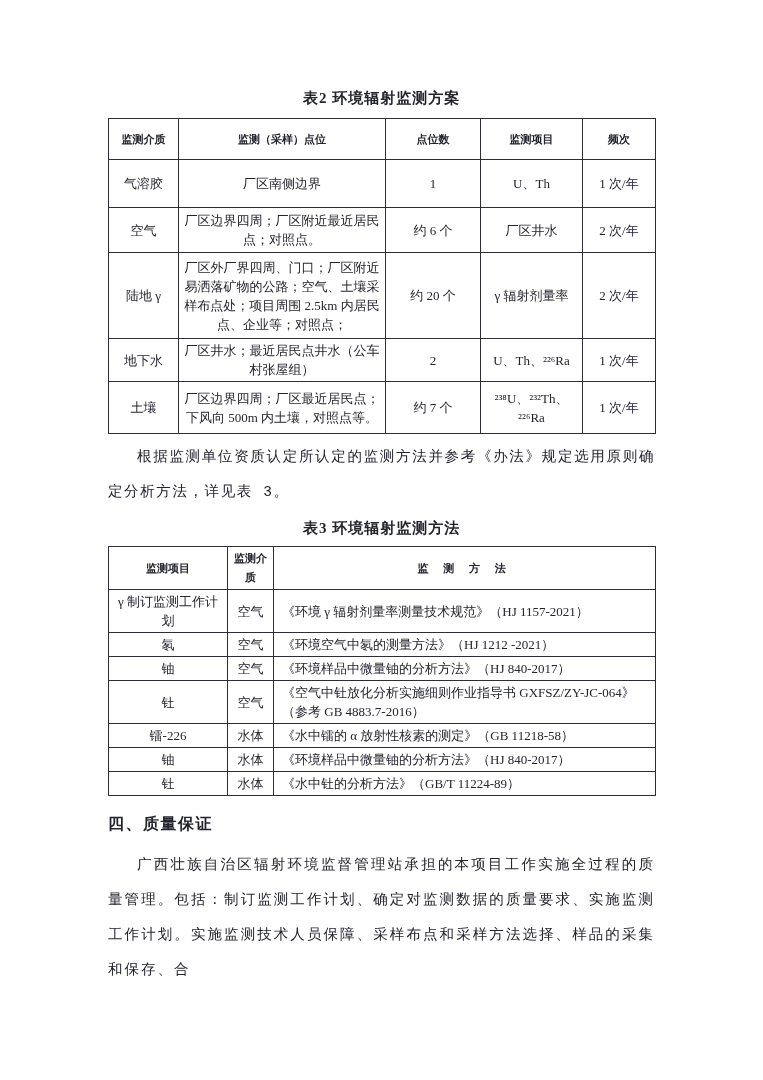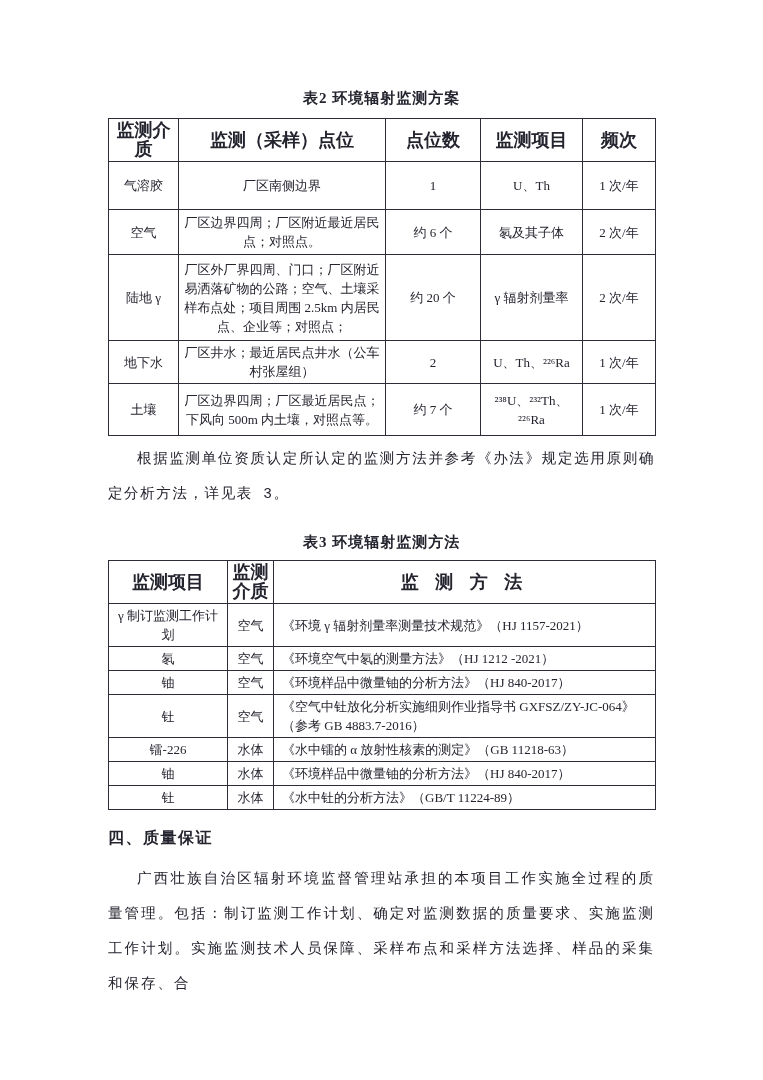--- a/index.html
+++ b/index.html
@@ -17,36 +17,36 @@
     overflow:hidden;
   }
   .caption{
     text-align:center;
     font-size:15px;
     font-weight:700;
     letter-spacing:1px;
     line-height:20px;
     margin:0 0 10px 0;
   }
-  .caption2{margin-top:20px;margin-bottom:8px;}
+  .caption2{margin-top:8px;margin-bottom:8px;}
   table{
     width:547px;
     border-collapse:collapse;
     table-layout:fixed;
   }
   th,td{
     border:1.6px solid #2d2d37;
     text-align:center;
     vertical-align:middle;
     padding:2px 4px;
     font-size:13px;
     line-height:19px;
     overflow:hidden;
   }
-  th{font-weight:700;font-size:18px;}
+  th{font-weight:700;font-size:11px;}
   .t3 .method-cell{
     text-align:left;
     padding-left:8px;
     padding-right:12px;
   }
   .t3 .wide-head{letter-spacing:6px;}
   .para{
     font-size:14.5px;
     line-height:35px;
     text-align:justify;
@@ -93,21 +93,21 @@
         <td>气溶胶</td>
         <td>厂区南侧边界</td>
         <td>1</td>
         <td>U、Th</td>
         <td>1 次/年</td>
       </tr>
       <tr style="height:45px">
         <td>空气</td>
         <td>厂区边界四周；厂区附近最近居民点；对照点。</td>
         <td>约 6 个</td>
-        <td>氡及其子体</td>
+        <td>厂区井水</td>
         <td>2 次/年</td>
       </tr>
       <tr style="height:86px">
         <td>陆地 γ</td>
         <td>厂区外厂界四周、门口；厂区附近易洒落矿物的公路；空气、土壤采样布点处；项目周围 2.5km 内居民点、企业等；对照点；</td>
         <td>约 20 个</td>
         <td>γ 辐射剂量率</td>
         <td>2 次/年</td>
       </tr>
       <tr style="height:43px">
@@ -164,21 +164,21 @@
         <td>钍</td>
         <td>空气</td>
         <td class="method-cell">
           <div>《空气中钍放化分析实施细则作业指导书 GXFSZ/ZY-JC-064》</div>
           <div>（参考 GB 4883.7-2016）</div>
         </td>
       </tr>
       <tr style="height:24px">
         <td>镭-226</td>
         <td>水体</td>
-        <td class="method-cell">《水中镭的 α 放射性核素的测定》（GB 11218-63）</td>
+        <td class="method-cell">《水中镭的 α 放射性核素的测定》（GB 11218-58）</td>
       </tr>
       <tr style="height:24px">
         <td>铀</td>
         <td>水体</td>
         <td class="method-cell">《环境样品中微量铀的分析方法》（HJ 840-2017）</td>
       </tr>
       <tr style="height:24px">
         <td>钍</td>
         <td>水体</td>
         <td class="method-cell">《水中钍的分析方法》（GB/T 11224-89）</td>

